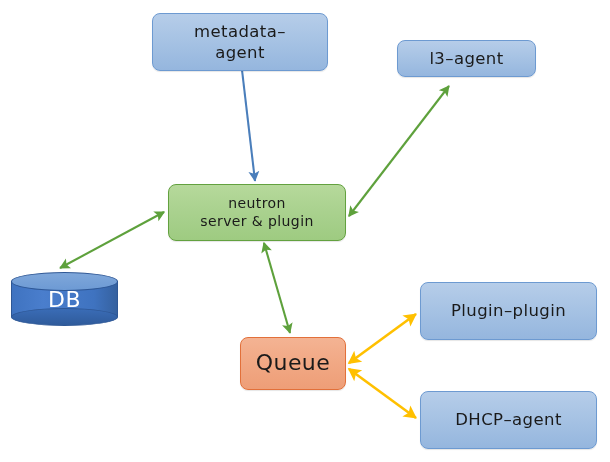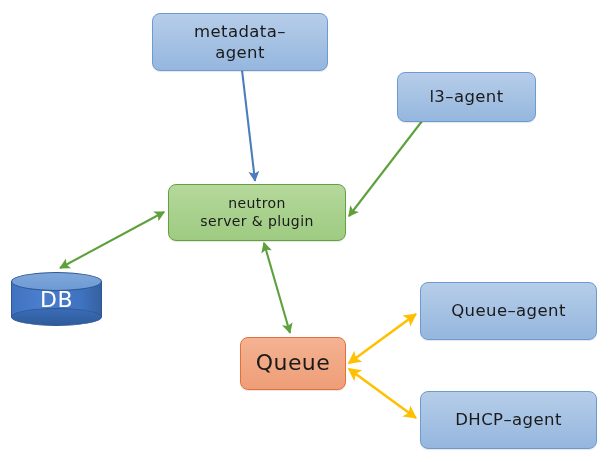--- a/index.html
+++ b/index.html
@@ -150,41 +150,41 @@
     <line x1="349" y1="363" x2="416" y2="314" stroke="#ffc000" stroke-width="2.6" marker-start="url(#ah-yellow-s)" marker-end="url(#ah-yellow-e)"></line>
 
     <line x1="349" y1="369" x2="416" y2="418" stroke="#ffc000" stroke-width="2.6" marker-start="url(#ah-yellow-s)" marker-end="url(#ah-yellow-e)"></line>
   </svg>
 
   <div class="node node-blue" style="left:152px; top:13px; width:176px; height:58px;">
     <span class="label">metadata–
 agent</span>
   </div>
 
-  <div class="node node-blue" style="left:397px; top:40px; width:139px; height:50px;margin-top:32px;">
+  <div class="node node-blue" style="left:397px; top:40px; width:139px; height:37px;">
     <span class="label">l3–agent</span>
   </div>
 
   <div class="node node-green" style="left:168px; top:184px; width:178px; height:57px;">
     <span class="label">neutron
 server &amp; plugin</span>
   </div>
 
-  <div class="cylinder" style="left:11px; top:272px; width:91px; height:54px;">
+  <div class="cylinder" style="left:11px; top:272px; width:91px; height:54px;padding-left:16px;">
     <div class="cyl-body"></div>
     <div class="cyl-bottom"></div>
     <div class="cyl-top"></div>
     <div class="cyl-text">DB</div>
   </div>
 
   <div class="node node-orange" style="left:240px; top:337px; width:106px; height:53px;">
     <span class="label">Queue</span>
   </div>
 
   <div class="node node-blue" style="left:420px; top:282px; width:177px; height:58px;">
-    <span class="label">Queue–agent</span>
+    <span class="label">Plugin–plugin</span>
   </div>
 
   <div class="node node-blue" style="left:420px; top:391px; width:177px; height:58px;">
     <span class="label">DHCP–agent</span>
   </div>
 
 </div>
 
 </body></html>

